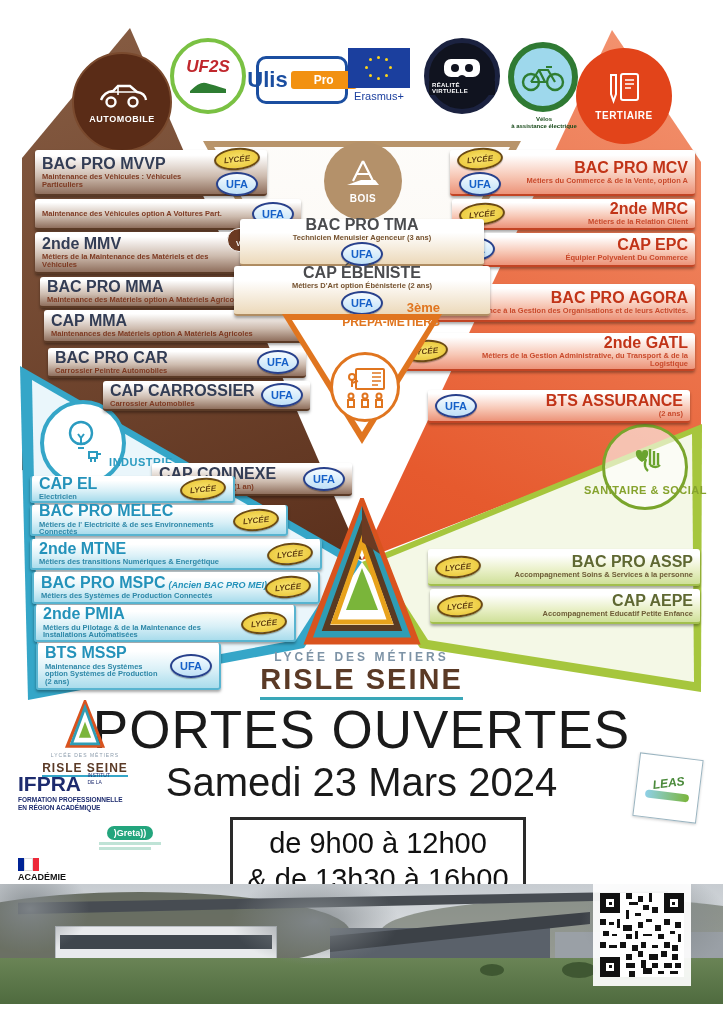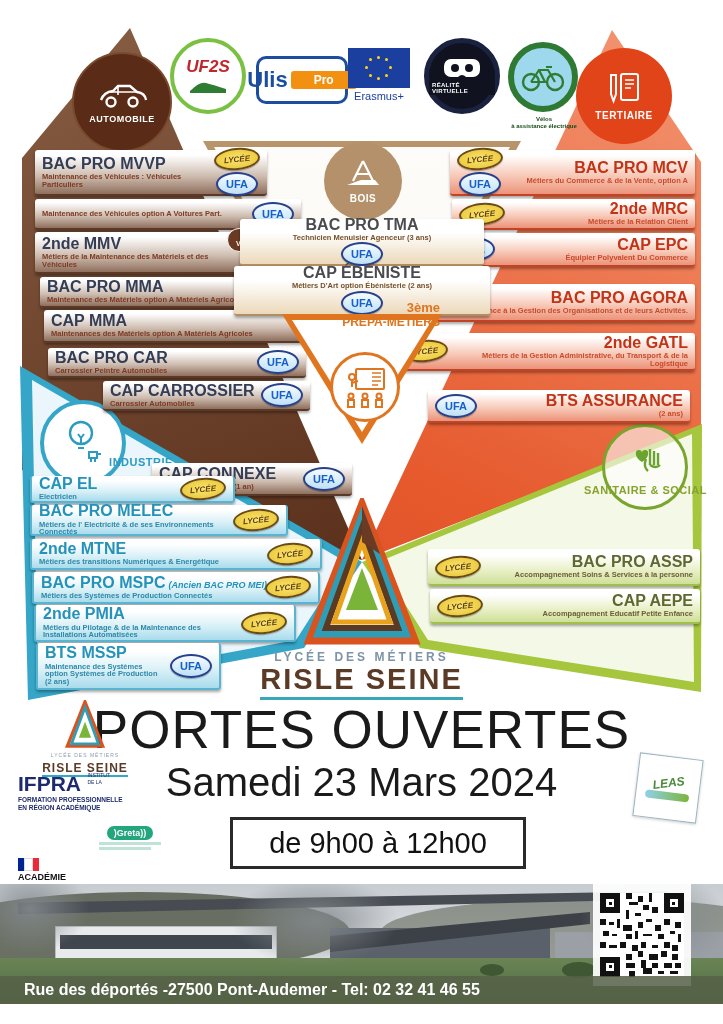--- a/index.html
+++ b/index.html
@@ -517,20 +517,21 @@
   </div>
   <div class="brand-l1">LYCÉE DES MÉTIERS</div>
   <div class="brand-l2">
     <span style="border-bottom:3px solid #3aa7b8;padding-bottom:2px">RISLE SEINE</span>
   </div>
 
   <div class="po-title">PORTES OUVERTES</div>
   <div class="po-date">Samedi 23 Mars 2024</div>
   <div class="times">
     <div>de 9h00 à 12h00</div>
+    <div>&amp; de 13h30 à 16h00</div>
   </div>
 
   <div class="mini-logo">
     <svg width="42" height="48" viewBox="0 0 120 142">
       <path d="M60 6 L112 136 L8 136 Z" fill="none" stroke="#d9531e" stroke-width="10"></path>
       <path d="M60 22 L100 130 L20 130 Z" fill="none" stroke="#2f9db5" stroke-width="8"></path>
       <path d="M60 64 L78 112 L42 112 Z" fill="#7ab53a"></path>
     </svg>
     <div class="mini-cap">LYCÉE DES MÉTIERS</div>
     <div><span class="mini-brand">RISLE SEINE</span></div>
@@ -589,16 +590,15 @@
         <g fill="#111">
           <path d="M0 0h7v7h-7z M22 0h7v7h-7z M0 22h7v7h-7z"></path>
           <path d="M2 2h3v3h-3z M24 2h3v3h-3z M2 24h3v3h-3z" fill="#fff"></path>
           <rect x="3" y="3" width="1" height="1"></rect>
             <rect x="25" y="3" width="1" height="1"></rect>
             <rect x="3" y="25" width="1" height="1"></rect>
           <path d="M9 0h2v2h-2z M13 1h2v2h-2z M17 0h1v3h-1z M10 3h3v1h-3z M15 4h2v2h-2z M9 6h1v3h-1z M12 7h2v1h-2z M18 5h2v2h-2z M0 9h2v2h-2z M3 10h2v1h-2z M6 9h1v3h-1z M8 11h3v2h-3z M13 10h2v2h-2z M16 9h2v1h-2z M19 11h2v2h-2z M22 9h2v2h-2z M26 10h2v2h-2z M1 13h2v2h-2z M4 14h2v1h-2z M9 14h2v2h-2z M12 13h1v3h-1z M15 14h3v1h-3z M20 14h2v2h-2z M24 13h2v1h-2z M27 14h1v3h-1z M0 17h2v2h-2z M3 18h3v1h-3z M7 17h2v2h-2z M11 18h2v2h-2z M14 17h2v2h-2z M18 18h2v1h-2z M22 17h2v2h-2z M25 18h2v2h-2z M9 21h2v2h-2z M13 20h2v2h-2z M17 21h3v2h-3z M21 20h2v2h-2z M25 21h2v2h-2z M9 24h3v2h-3z M14 23h2v3h-2z M18 24h2v2h-2z M22 24h3v2h-3z M26 24h2v2h-2z M10 27h2v2h-2z M15 26h3v2h-3z M20 27h2v1h-2z M24 27h3v1h-3z"></path>
         </g>
       </svg>
     </div>
-    <div class="addr">Rue des déportés -27500 Pont-Audemer - Tel: 02 32 41 46 55</div>
   </div>
 
 </div>
 
 </body></html>

